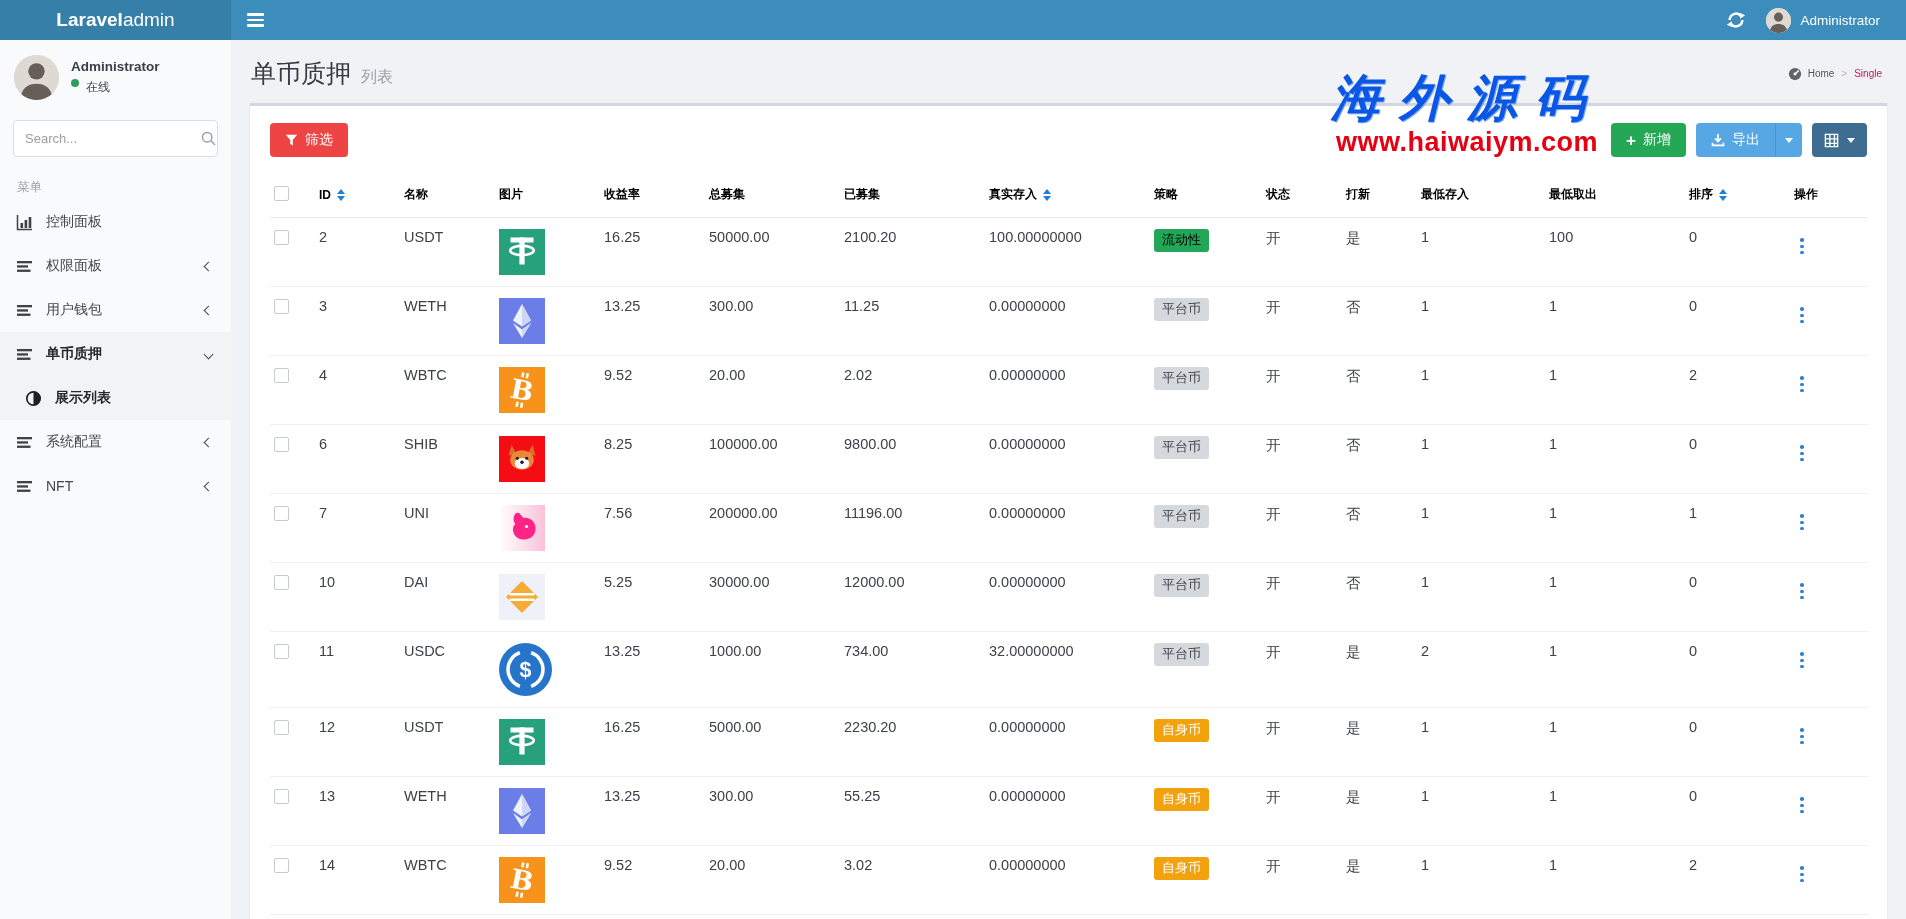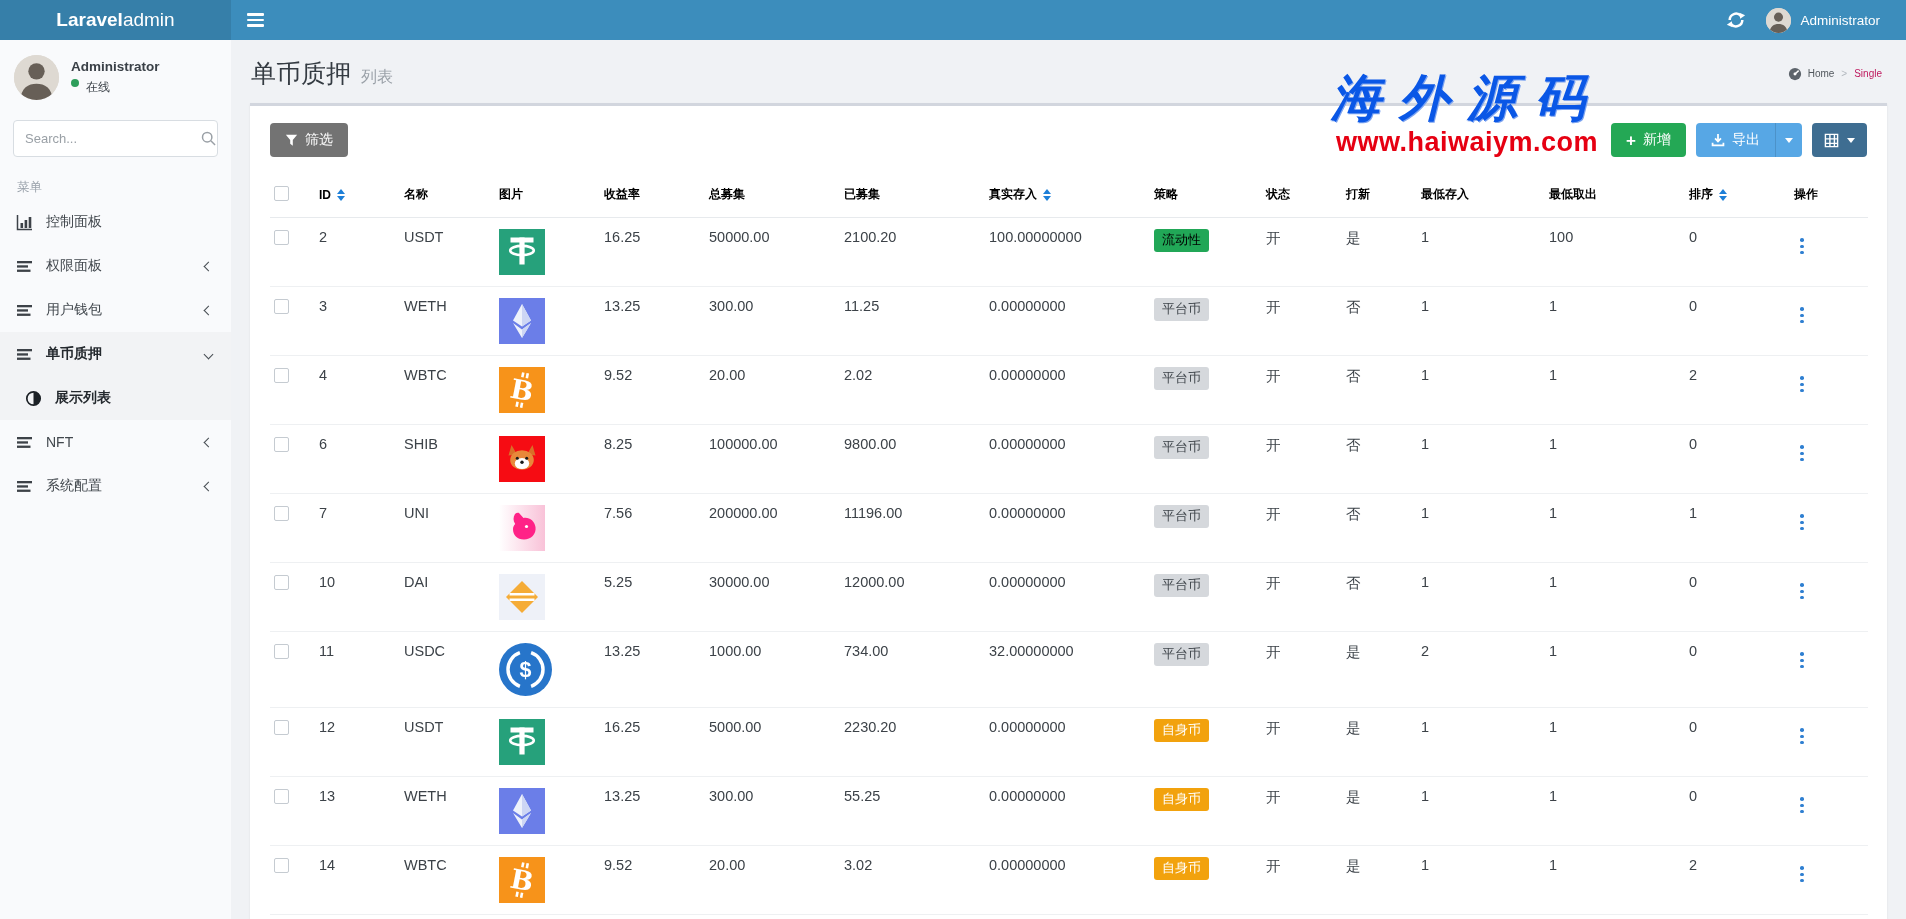--- a/index.html
+++ b/index.html
@@ -54,21 +54,21 @@
   
   .watermark { position:absolute; left:946px; top:32px; width:580px; text-align:center; z-index:50; pointer-events:none; line-height:1.05; }
   .wm1 { font-family:"DejaVu Serif",serif; font-style:italic; font-weight:bold; font-size:50px; color:#0a57e6; letter-spacing:18px; text-shadow:1px 1px 0 #7da4f0; }
   .wm2 { font-size:27px; font-weight:bold; color:#e60012; letter-spacing:0.5px; margin-top:3px; }
 
   
   .card { margin:0 19px; background:#fff; border-top:3px solid #d2d6de; box-shadow:0 1px 2px rgba(0,0,0,.08); min-height:900px; }
   .card-toolbar { display:flex; justify-content:space-between; align-items:center; padding:17px 20px 12px; }
   .btn { border:none; border-radius:4px; font-size:14px; color:#fff; display:inline-flex; align-items:center; gap:7px; height:34px; padding:0 15px; cursor:pointer; font-family:inherit; }
   .btn svg { display:block; }
-  .btn-filter { background:#737373; }
+  .btn-filter { background:#ef4444; }
   .right-group { display:flex; gap:10px; }
   .btn-add { background:#24a855; }
   .btn-add .plus { font-size:17px; font-weight:bold; line-height:1; }
   .split { display:inline-flex; border-radius:4px; overflow:hidden; }
   .split .main { background:#57a7e5; border-radius:0; }
   .split .caret-part { background:#57a7e5; border-left:1px solid rgba(0,0,0,.12); width:27px; display:flex; align-items:center; justify-content:center; cursor:pointer; }
   .btn-grid { background:#3e6d91; padding:0 12px; gap:8px; }
   .caret { width:0; height:0; border-left:4.5px solid transparent; border-right:4.5px solid transparent; border-top:5px solid #fff; }
 
   
@@ -215,32 +215,32 @@
 
   </div>
       <div class="menu-item">
     <span class="mi-icon">
           <svg viewBox="0 0 17 17">
             <rect x="1" y="3" width="15" height="2.3" fill="#3d4248"></rect>
             <rect x="1" y="7.3" width="11" height="2.3" fill="#3d4248"></rect>
             <rect x="1" y="11.6" width="13.5" height="2.3" fill="#3d4248"></rect>
           </svg>
         </span>
-    <span class="mi-label">NFT</span>
+    <span class="mi-label">系统配置</span>
     <span class="chev left"></span>
   </div>
       <div class="menu-item">
     <span class="mi-icon">
           <svg viewBox="0 0 17 17">
             <rect x="1" y="3" width="15" height="2.3" fill="#3d4248"></rect>
             <rect x="1" y="7.3" width="11" height="2.3" fill="#3d4248"></rect>
             <rect x="1" y="11.6" width="13.5" height="2.3" fill="#3d4248"></rect>
           </svg>
         </span>
-    <span class="mi-label">系统配置</span>
+    <span class="mi-label">NFT</span>
     <span class="chev left"></span>
   </div>
     </nav>
 </aside>
 
 <main class="content">
   <div class="content-header">
     <div>
       <span class="page-title">单币质押</span><span class="page-sub">列表</span>
     </div>

